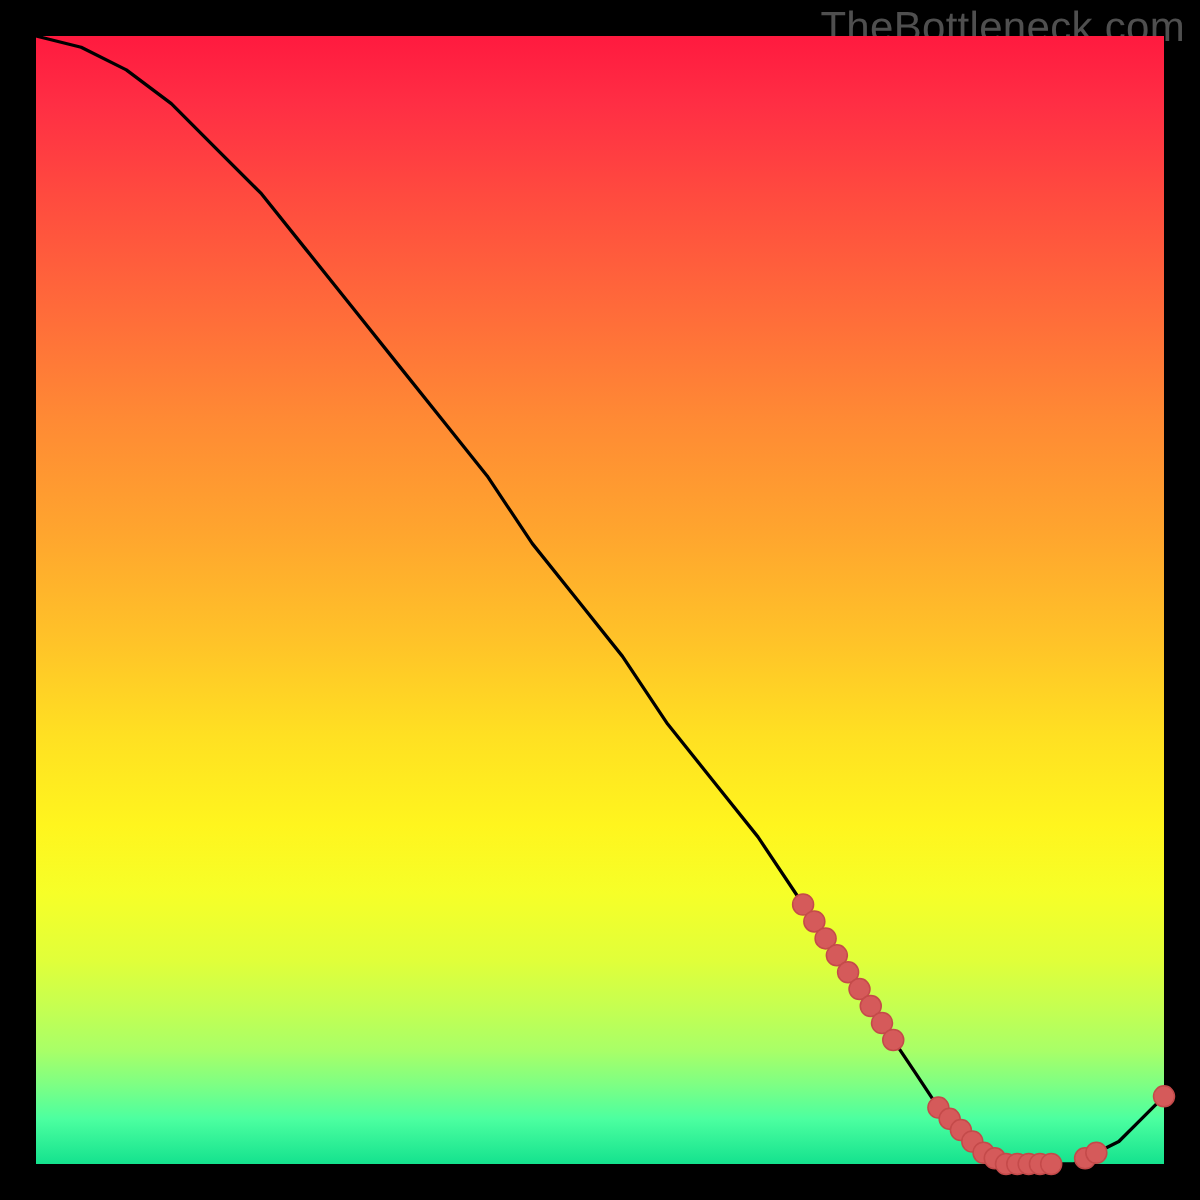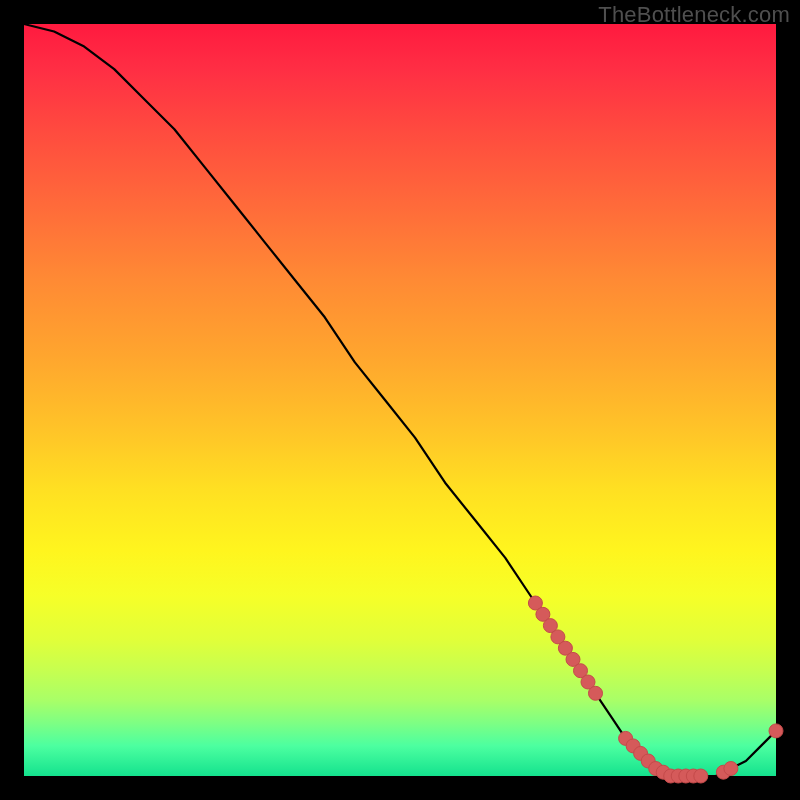--- a/index.html
+++ b/index.html
@@ -41,21 +41,21 @@
       #7dff84 93%,
       #4cffa0 96%,
       #14e28e 100%
     );
   }
   .watermark {
     position: absolute;
     top: 2px;
     right: 10px;
     color: #4f4f4f;
-    font-size: 22px;
+    font-size: 28px;
     letter-spacing: 0.2px;
     font-weight: 500;
     user-select: none;
   }
   svg.curve {
     position: absolute;
     left: 0;
     top: 0;
     width: 752px;
     height: 752px;

